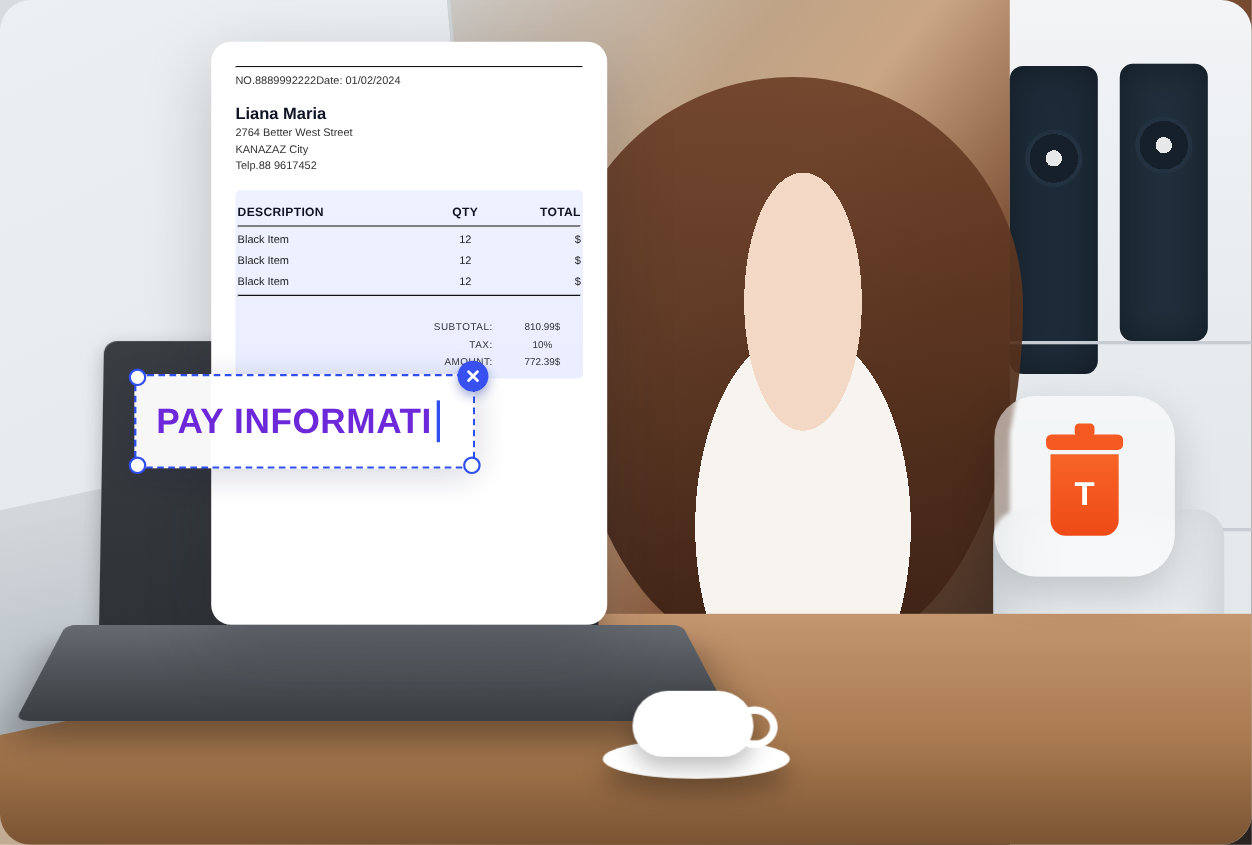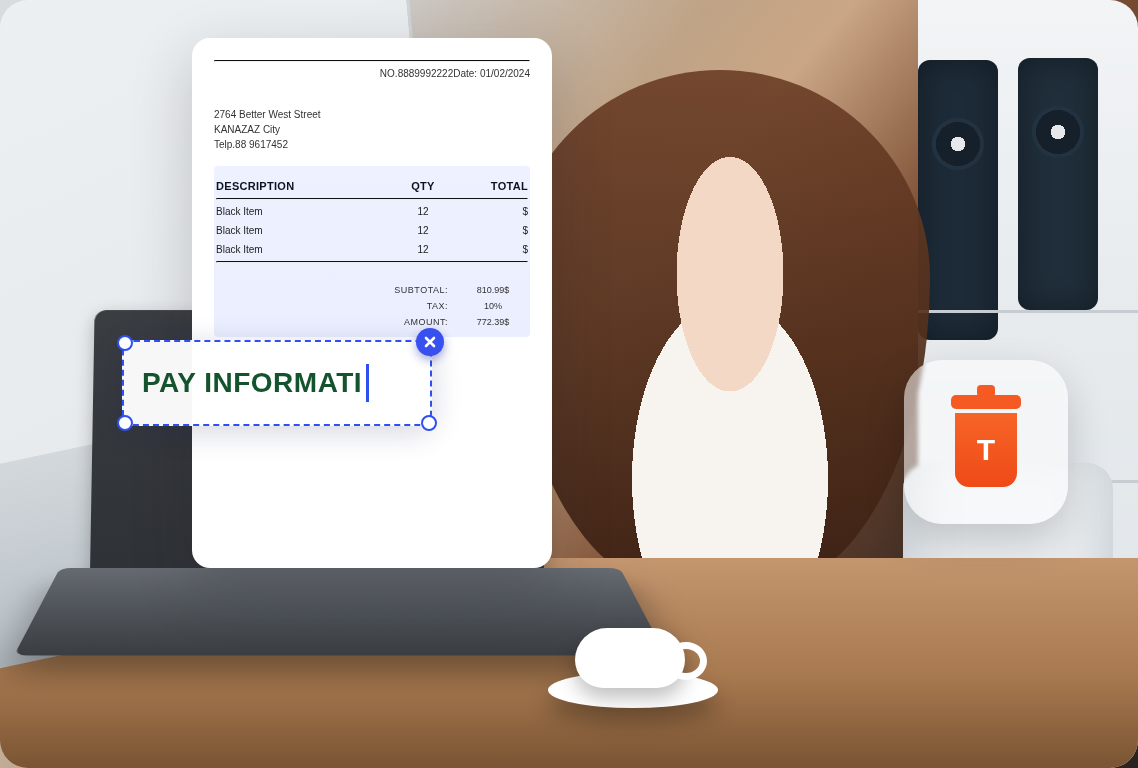--- a/index.html
+++ b/index.html
@@ -50,42 +50,42 @@
   .hair{position:absolute;left:510px;top:70px;width:420px;height:520px;border-radius:50% 50% 40% 40%/40% 40% 60% 60%;
     background:linear-gradient(180deg,#6d3f27,#4f2d1b 60%,#3b2014);opacity:.92;}
   
   .invoice{
     position:absolute;left:192px;top:38px;width:360px;height:530px;background:#fff;border-radius:18px;
     box-shadow:0 20px 60px rgba(30,30,40,.22);padding:22px 22px 14px;box-sizing:border-box;color:#0e1323;
   }
   .inv-title{font-weight:800;font-size:32px;letter-spacing:3px;text-align:center;margin:6px 0 10px;
     font-family:Georgia,'Times New Roman',serif}
   .inv-rule{border-top:1px solid #111;margin:0}
-  .inv-meta{display:flex;justify-content:flex-end;font-size:10px;color:#333;margin:6px 0 30px}
+  .inv-meta{display:flex;justify-content:flex-start;font-size:10px;color:#333;margin:6px 0 16px}
   .billto-name{font-weight:800;font-size:15px;margin-top:6px}
   .billto-line{font-size:10px;color:#333;margin-top:4px}
   .tbl-wrap{margin-top:16px;background:linear-gradient(180deg,#eef1ff 0%,#eaeeff 100%);
     border-radius:4px;padding:14px 2px 10px}
   .tbl{display:grid;grid-template-columns:1fr 70px 70px;row-gap:8px;align-items:center}
   .tbl .h{font-weight:800;font-size:11px;letter-spacing:.3px}
   .tbl .h.c2,.tbl .c2{text-align:center}.tbl .h.c3,.tbl .c3{text-align:right}
   .tbl .c{font-size:10px;color:#222}
   .tbl-head-rule{border-top:1px solid #111;margin:6px 0}
   .summary{margin-top:22px;display:grid;grid-template-columns:1fr 70px;row-gap:6px;font-size:9px;color:#333}
   .summary .lbl{text-align:right;padding-right:10px;letter-spacing:.5px}
   .summary .val{text-align:center}
   .thanks{font-weight:800;font-size:20px;text-align:right;margin-top:26px;
     font-family:Georgia,'Times New Roman',serif;letter-spacing:1px}
   
   .editbox{
     position:absolute;left:122px;top:340px;width:310px;height:86px;background:rgba(255,255,255,.96);
     border:2px dashed #2f4ff0;border-radius:12px;box-shadow:0 6px 30px rgba(20,30,80,.18);
     display:flex;align-items:center;padding:0 18px;box-sizing:border-box;
   }
-  .edit-text{font-weight:800;font-size:28px;color:#14532d;letter-spacing:.5px}
+  .edit-text{font-weight:800;font-size:32px;color:#6d28d9;letter-spacing:.5px}
   .caret{display:inline-block;width:3px;height:38px;background:#2f4ff0;margin-left:4px;vertical-align:middle;
     animation:blink 1.1s steps(1) infinite}
   @keyframes blink{50%{opacity:0}}
   .handle{position:absolute;width:12px;height:12px;border:2px solid #2f4ff0;background:#fff;border-radius:50%}
   .handle.tl{left:-7px;top:-7px}.handle.tr{right:-7px;top:-7px}
   .handle.bl{left:-7px;bottom:-7px}.handle.br{right:-7px;bottom:-7px}
   .close-btn{position:absolute;right:-14px;top:-14px;width:28px;height:28px;border-radius:50%;
     background:#3850f0;color:#fff;display:flex;align-items:center;justify-content:center;cursor:pointer;
     box-shadow:0 4px 10px rgba(30,50,160,.4)}
   .close-btn svg{width:12px;height:12px;stroke:#fff;stroke-width:2.6;stroke-linecap:round}
@@ -131,20 +131,21 @@
   <hr class="inv-rule">
   <div class="inv-meta">
     <span>
       <span>NO.</span><span>8889992222</span>
     </span>
     <span>
       <span>Date:</span> <span>01/02/2024</span>
     </span>
   </div>
 
+  <div class="billto-name">Liana Maria</div>
   <div class="billto-line">2764 Better West Street</div>
   <div class="billto-line">KANAZAZ City</div>
   <div class="billto-line">Telp.88 9617452</div>
 
   <div class="tbl-wrap">
     <div class="tbl">
       <div class="h c1">DESCRIPTION</div>
       <div class="h c2">QTY</div>
       <div class="h c3">TOTAL</div>
     </div>

